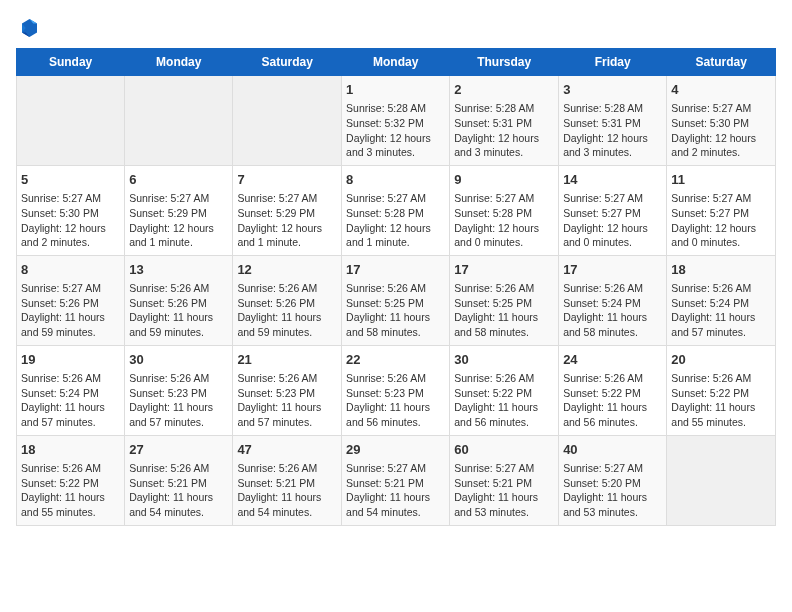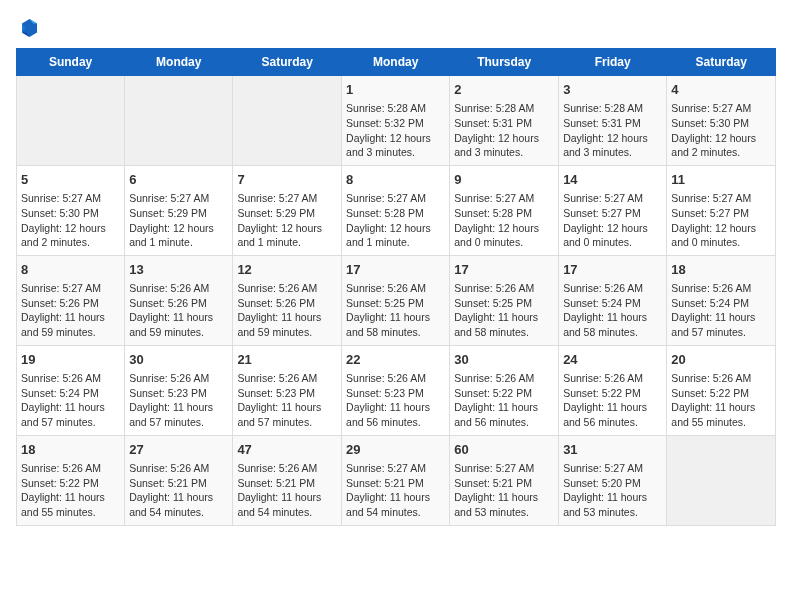--- a/index.html
+++ b/index.html
@@ -307,21 +307,21 @@
           <div>Sunset: 5:21 PM</div>
           <div>Daylight: 11 hours and 54 minutes.</div>
         </td>
         <td>
           <span class="day-number">60</span>
           <div>Sunrise: 5:27 AM</div>
           <div>Sunset: 5:21 PM</div>
           <div>Daylight: 11 hours and 53 minutes.</div>
         </td>
         <td>
-          <span class="day-number">31</span>
+          <span class="day-number">40</span>
           <div>Sunrise: 5:27 AM</div>
           <div>Sunset: 5:20 PM</div>
           <div>Daylight: 11 hours and 53 minutes.</div>
         </td>
         <td class="cell-empty"></td>
       </tr>
     </tbody>
 </table>
 
 </body></html>

